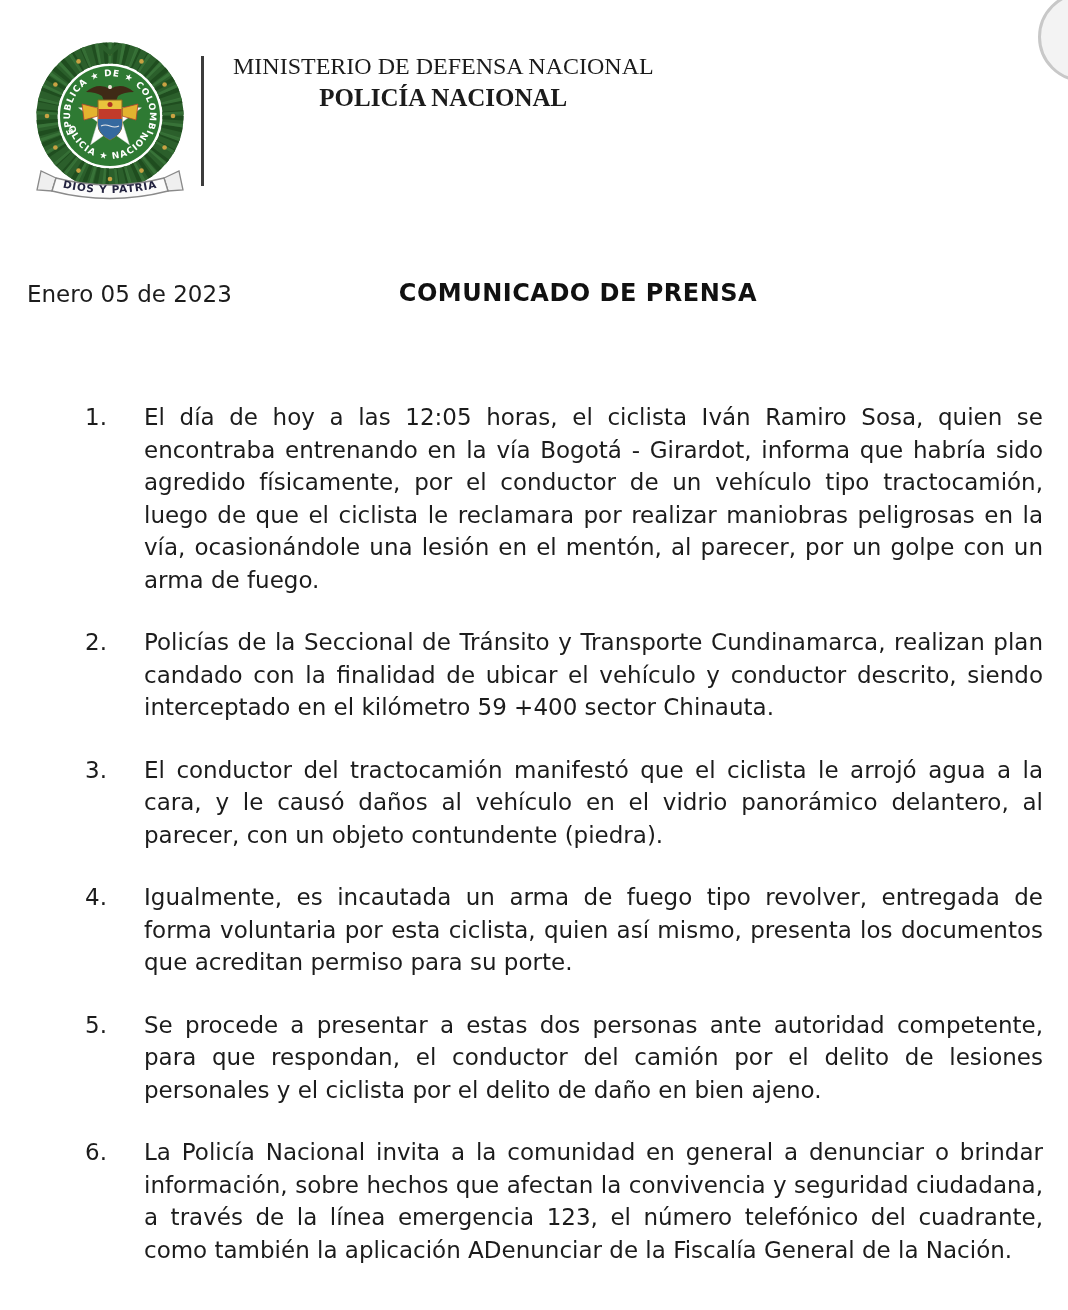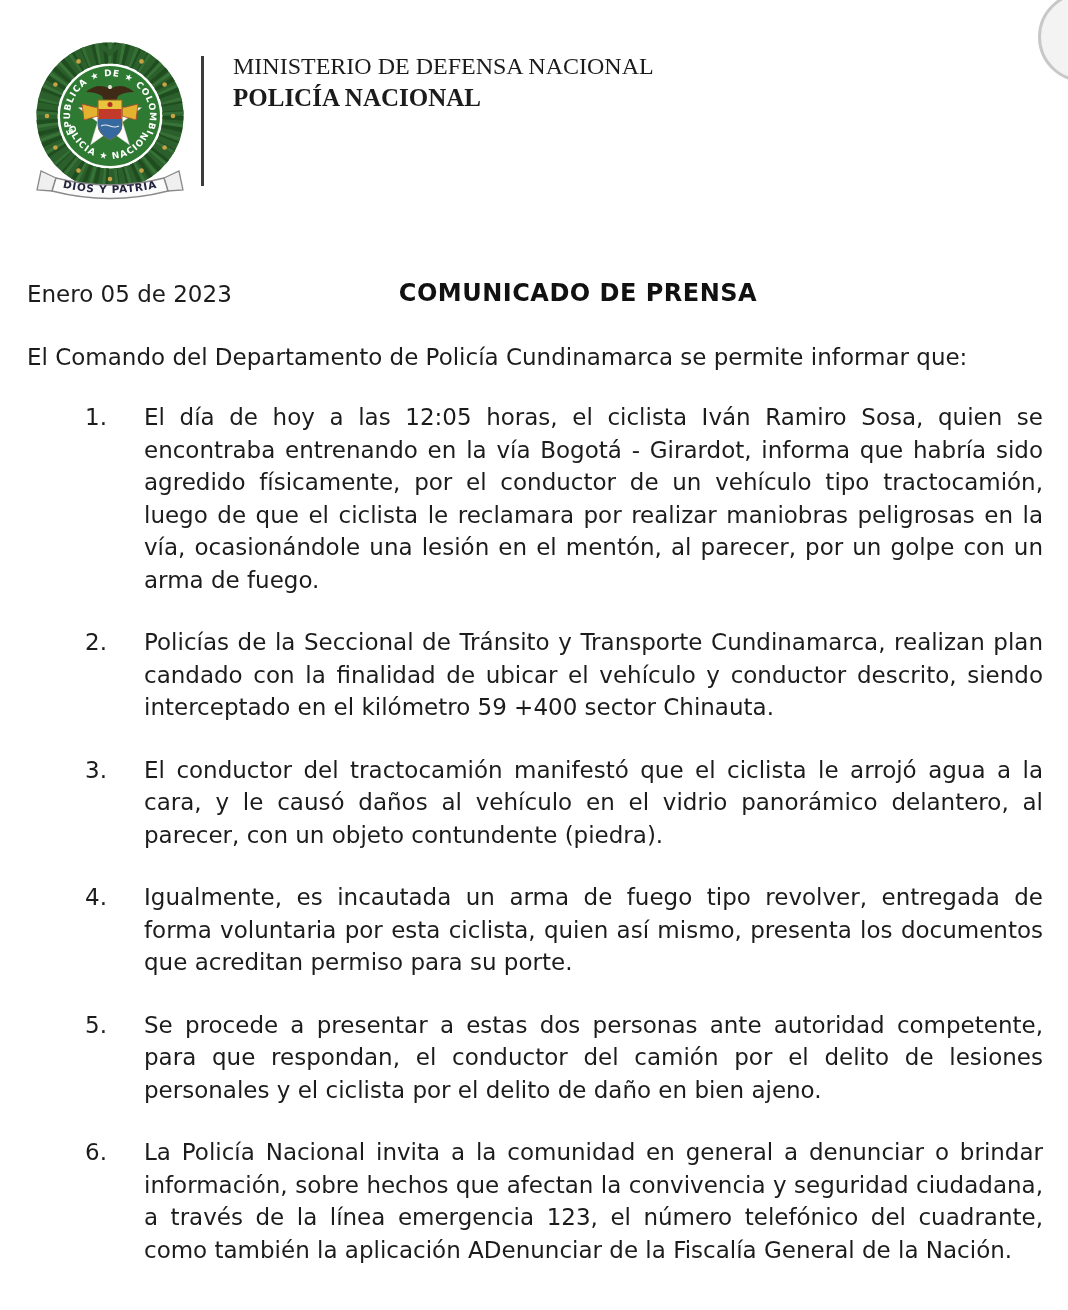--- a/index.html
+++ b/index.html
@@ -22,21 +22,21 @@
   .divider{
     position:absolute;left:201px;top:56px;width:3px;height:130px;
     background:#3c3c3c;
   }
   .letterhead{
     position:absolute;left:233px;top:50px;
     font-family:Liberation Serif, serif;
     line-height:32px;font-size:24px;color:#1b1b1b;
     white-space:nowrap;
   }
-  .letterhead .bold{font-weight:bold;font-size:25px;}
+  .letterhead .bold{font-weight:bold;font-size:25px;text-align:center;}
   .date{
     position:absolute;left:27px;top:241px;
     font-size:23px;
     margin-top:40px;
   }
   .title{
     position:absolute;left:0;top:279px;width:1068px;
     text-align:center;font-weight:bold;font-size:24px;
     letter-spacing:.5px;color:#111;margin-left:44px;
   }
@@ -139,21 +139,20 @@
 
   <div class="letterhead">
     <div>MINISTERIO DE DEFENSA NACIONAL</div>
     <div class="bold">POLICÍA NACIONAL</div>
   </div>
 
   <div class="date">Enero 05 de 2023</div>
 
   <div class="title">COMUNICADO DE PRENSA</div>
 
-  <div class="intro">El Comando del Departamento de Policía Cundinamarca se permite informar que:</div>
 
   <ol class="items">
     <li>
       <span class="num">1.</span>
       <div class="txt">El día de hoy a las 12:05 horas, el ciclista Iván Ramiro Sosa, quien se encontraba entrenando en la vía Bogotá - Girardot, informa que habría sido agredido físicamente, por el conductor de un vehículo tipo tractocamión, luego de que el ciclista le reclamara por realizar maniobras peligrosas en la vía, ocasionándole una lesión en el mentón, al parecer, por un golpe con un arma de fuego.</div>
     </li>
     <li>
       <span class="num">2.</span>
       <div class="txt">Policías de la Seccional de Tránsito y Transporte Cundinamarca, realizan plan candado con la finalidad de ubicar el vehículo y conductor descrito, siendo interceptado en el kilómetro 59 +400 sector Chinauta.</div>
     </li>

